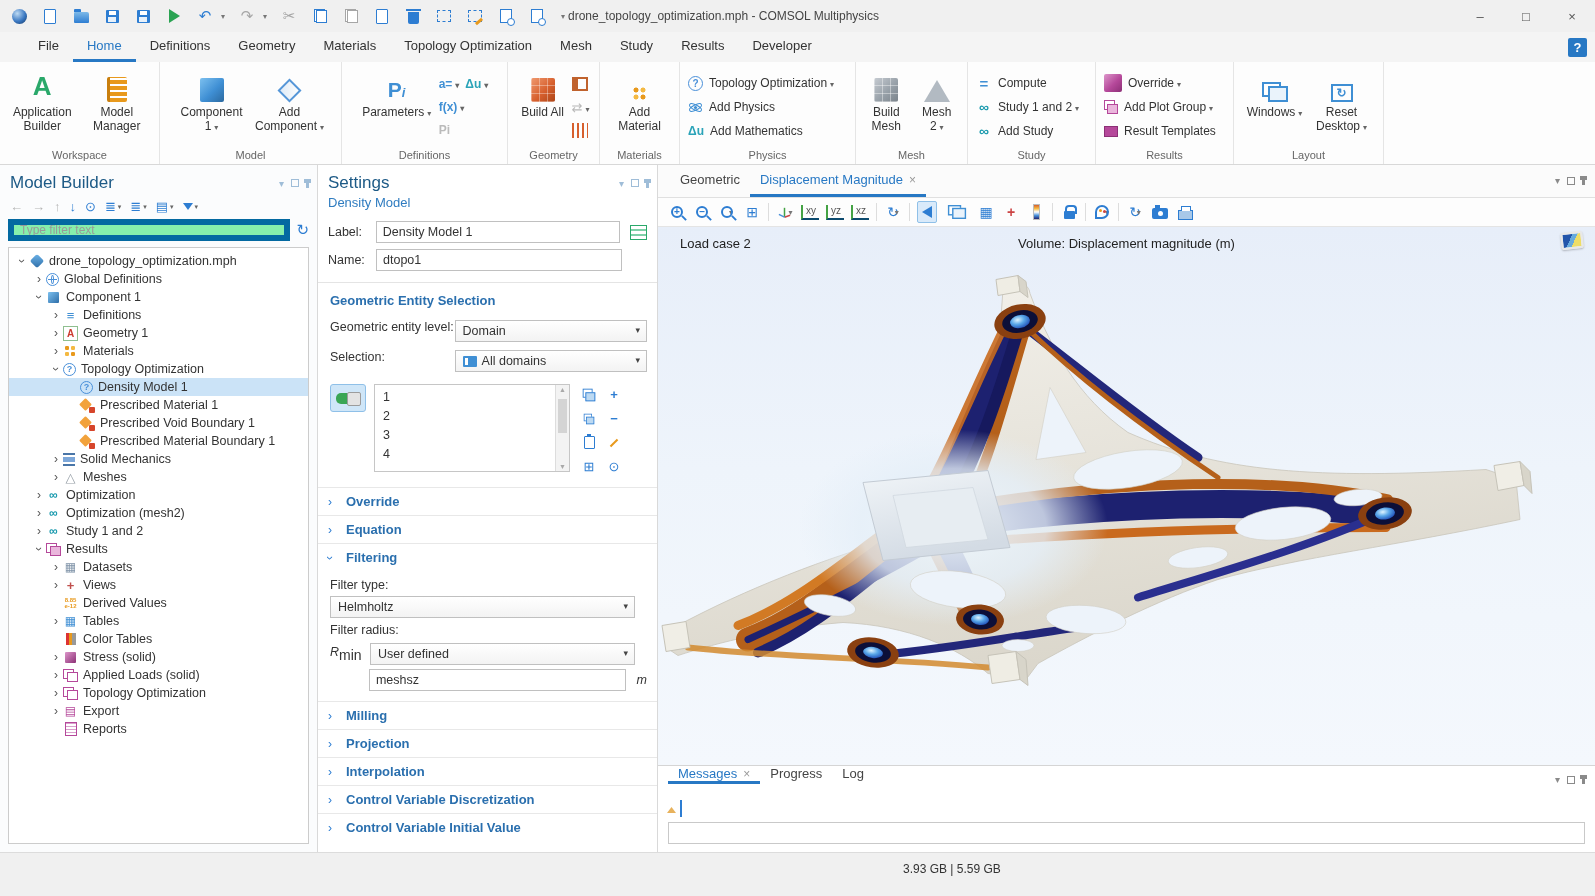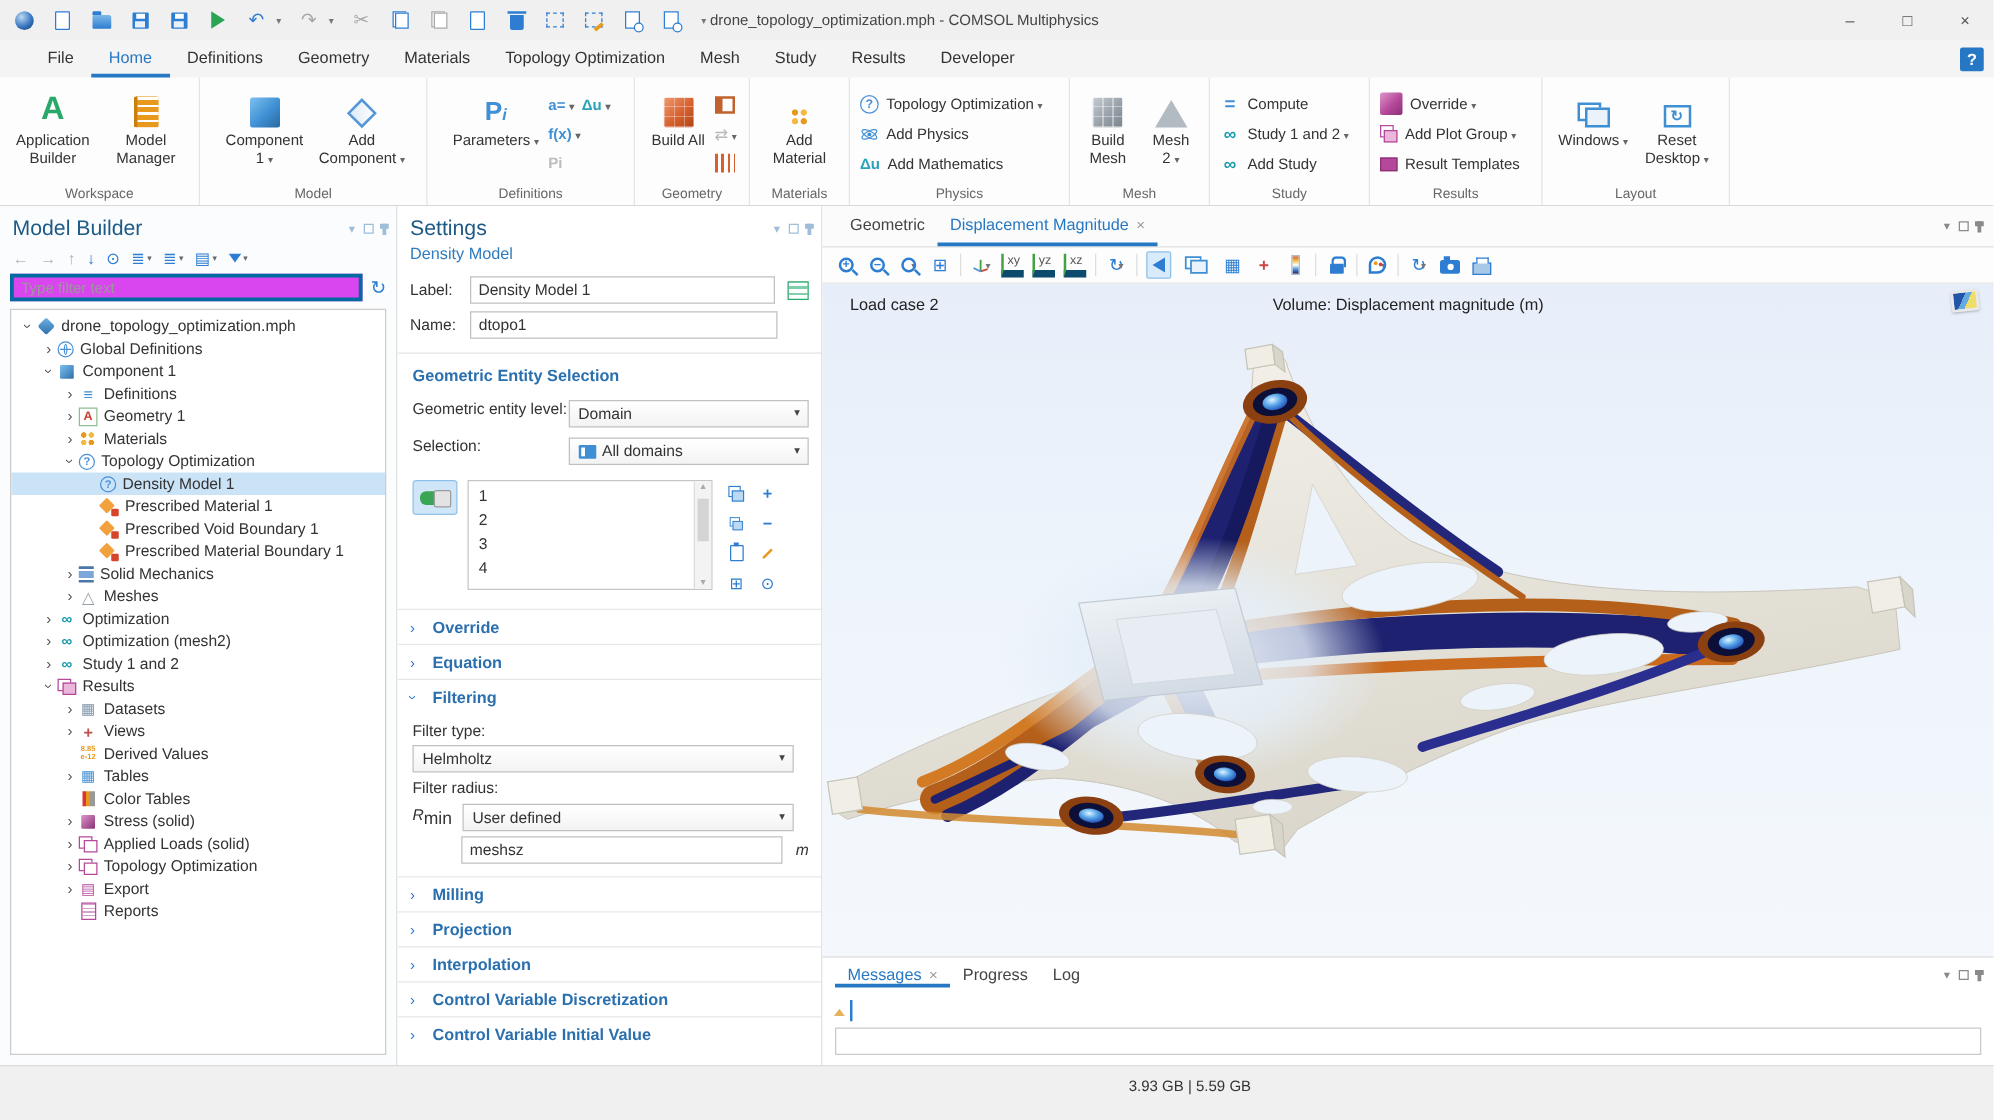--- a/index.html
+++ b/index.html
@@ -91,21 +91,21 @@
 .pin::before { content:""; position:absolute; top:0; left:-2px; width:7px; height:4px; background:#9fbdd8; }
 
 
 .mb { width:318px; background:#fbfcfd; border-right:1px solid #d9d9d9; display:flex; flex-direction:column; }
 .mbtools { display:flex; align-items:center; gap:9px; padding:4px 10px 2px; font-size:13px; }
 .mbt { color:#2d7dd2; display:inline-flex; align-items:center; }
 .mbt.gray { color:#b5b5b5; }
 .mbt .tcaret { font-size:7px; color:#666; margin-left:2px; }
 .funnel { width:0; height:0; border-left:5px solid transparent; border-right:5px solid transparent; border-top:7px solid #2d7dd2; position:relative; }
 .filterrow { display:flex; align-items:center; gap:6px; padding:3px 8px 4px 8px; }
-.filterinput { flex:1; height:22px; border:3px solid #0369a1; padding:0 6px; font-size:12px; color:#333; font-family:inherit; background:#d946ef; }
+.filterinput { flex:1; height:22px; border:6px solid #0369a1; padding:0 6px; font-size:12px; color:#333; font-family:inherit; background:#86efac; }
 .filterinput::placeholder { color:#9a9a9a; }
 .refreshic { color:#2d7dd2; font-size:15px; }
 .treebox { flex:1; margin:2px 8px 8px; border:1px solid #ccc; background:#fff; overflow:hidden; padding-top:4px; }
 .trow { height:18px; display:flex; align-items:center; font-size:12.5px; padding-left:calc(6px + var(--d)*17px); white-space:nowrap; }
 .trow.sel { background:#cbe3f7; }
 .tw { width:14px; flex:none; color:#555; font-size:12px; text-align:center; }
 .tw.open::before { content:"›"; display:inline-block; transform:rotate(90deg); }
 .tw.closed::before { content:"›"; }
 .ti { width:15px; height:15px; margin-right:5px; flex:none; display:inline-flex; align-items:center; justify-content:center; position:relative; font-size:12px; }
 .ti-mph::before { content:""; width:10px; height:10px; transform:rotate(45deg); background:linear-gradient(135deg,#6db3e8,#2e6ea8); border-radius:2px; }
@@ -187,42 +187,42 @@
 .gtab.active { color:#2778c4; border-bottom-color:#2778c4; }
 .closex { color:#9a9a9a; font-size:12px; }
 .gtabs .hicons { position:absolute; right:10px; top:10px; color:#8a8a8a; }
 .gtabs .hicons .sq { border-color:#8a8a8a; }
 .gtabs .pin { background:#8a8a8a; } .gtabs .pin::before { background:#8a8a8a; }
 .gtoolbar { height:29px; display:flex; align-items:center; gap:7px; padding:0 10px; border-bottom:1px solid #e4e4e4; background:#fdfdfd; }
 .gti { min-width:18px; height:22px; display:inline-flex; align-items:center; justify-content:center; color:#2d7dd2; font-size:14px; position:relative; gap:2px; }
 .gsep { width:1px; height:18px; background:#ddd; }
 .mag { position:relative; width:12px; height:12px; border:2px solid #2d7dd2; border-radius:50%; display:inline-flex; align-items:center; justify-content:center; font-size:10px; font-weight:bold; color:#2d7dd2; line-height:1; }
 .mag::after { content:""; position:absolute; width:6px; height:2px; background:#2d7dd2; transform:rotate(45deg); right:-6px; bottom:-3px; }
-.viewbtn { font-size:10px; color:#555; border-left:2px solid #44a244; border-bottom:6px solid #0c4a6e; padding:0 3px 1px; line-height:12px; }
+.viewbtn { font-size:10px; color:#555; border-left:2px solid #44a244; border-bottom:2px solid #0c4a6e; padding:0 3px 1px; line-height:12px; }
 .litebox { background:#d9eafa; border:1px solid #8fc0e8; border-radius:2px; padding:0 4px; }
 .cone { width:0; height:0; border-right:10px solid #2d7dd2; border-top:6px solid transparent; border-bottom:6px solid transparent; }
 .legendbar { width:7px; height:16px; background:linear-gradient(#d7602e,#f4b942,#fff,#4a90d9,#1d2170); border:1px solid #bbb; }
 .lockic { width:11px; height:8px; background:#2d7dd2; border-radius:1px; position:relative; margin-top:6px; }
 .lockic::before { content:""; position:absolute; top:-6px; left:1.5px; width:8px; height:7px; border:2px solid #2d7dd2; border-bottom:none; border-radius:4px 4px 0 0; }
 .palette { width:14px; height:14px; border:2px solid #2d7dd2; border-radius:50% 50% 50% 0; position:relative; }
 .palette::before { content:""; position:absolute; left:2px; top:2px; width:3px; height:3px; border-radius:50%; background:#e8991c; box-shadow:4px 1px 0 #cc4444; }
 .cam { width:16px; height:11px; background:#2d7dd2; border-radius:2px; position:relative; margin-top:3px; }
 .cam::before { content:""; position:absolute; left:5.5px; top:2.5px; width:5px; height:5px; background:#fff; border-radius:50%; }
 .cam::after { content:""; position:absolute; top:-3px; left:3px; width:5px; height:3px; background:#2d7dd2; }
 .prn { width:15px; height:10px; background:#a8c8e8; border:1.5px solid #2d7dd2; position:relative; margin-top:5px; }
 .prn::before { content:""; position:absolute; top:-5px; left:2px; width:8px; height:4px; background:#fff; border:1.5px solid #2d7dd2; border-bottom:none; }
 .canvas { flex:1; position:relative; background:linear-gradient(#e7eef9 0%, #eef4fb 45%, #f4f8fd 100%); min-height:0; }
 .anno-left { position:absolute; left:22px; top:9px; font-size:13px; color:#222; }
 .anno-center { position:absolute; left:0; right:0; top:9px; text-align:center; font-size:13px; color:#222; }
 .cornerplot { position:absolute; right:12px; top:5px; width:22px; height:17px; background:linear-gradient(120deg,#2255aa 0 40%,#66aadd 40% 60%,#eedd66 60%); border:2px solid #e8e8e8; border-radius:2px; transform:rotate(-6deg); box-shadow:0 1px 2px rgba(0,0,0,.25); }
 .dronesvg { position:absolute; inset:0; width:100%; height:100%; }
 
 
 .messages { height:87px; border-top:1px solid #d5d5d5; background:#fff; display:flex; flex-direction:column; }
-.mtabs { height:30px; display:flex; align-items:center; padding-left:10px; position:relative; }
+.mtabs { height:30px; display:flex; align-items:flex-start; padding-left:10px; position:relative; }
 .mtab { display:flex; align-items:center; gap:6px; padding:0 10px; font-size:13px; color:#444; border-bottom:3px solid transparent; }
 .mtab.active { color:#2778c4; border-bottom-color:#2778c4; }
 .mtabs .hicons { position:absolute; right:10px; top:8px; color:#8a8a8a; }
 .mtabs .hicons .sq { border-color:#8a8a8a; }
 .mtabs .pin { background:#8a8a8a; } .mtabs .pin::before { background:#8a8a8a; }
 .mtoolbar { height:24px; display:flex; align-items:center; gap:10px; padding:0 12px; }
 .broom { width:3px; height:11px; background:#b97a24; transform:rotate(40deg); position:relative; }
 .broom::after { content:""; position:absolute; bottom:-5px; left:-3px; width:9px; height:6px; background:#e8b25c; clip-path:polygon(0 100%,50% 0,100% 100%); }
 .tblexp { width:14px; height:11px; border:1.5px solid #2d7dd2; position:relative; background:linear-gradient(90deg,transparent 0 4px,#2d7dd2 4px 5px,transparent 5px); }
 .msgbox { margin:2px 10px 8px; border:1px solid #c9c9c9; background:#fff; flex:1; }

